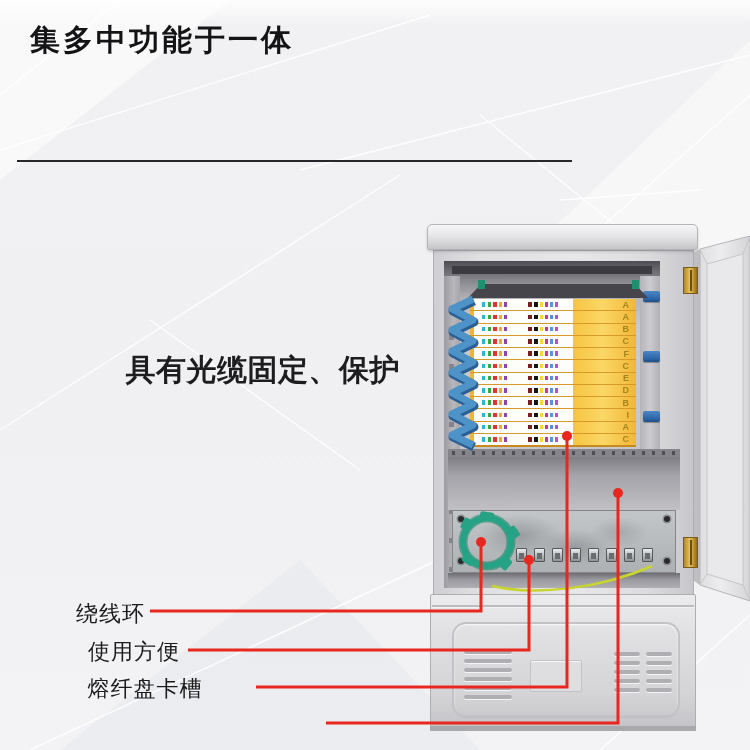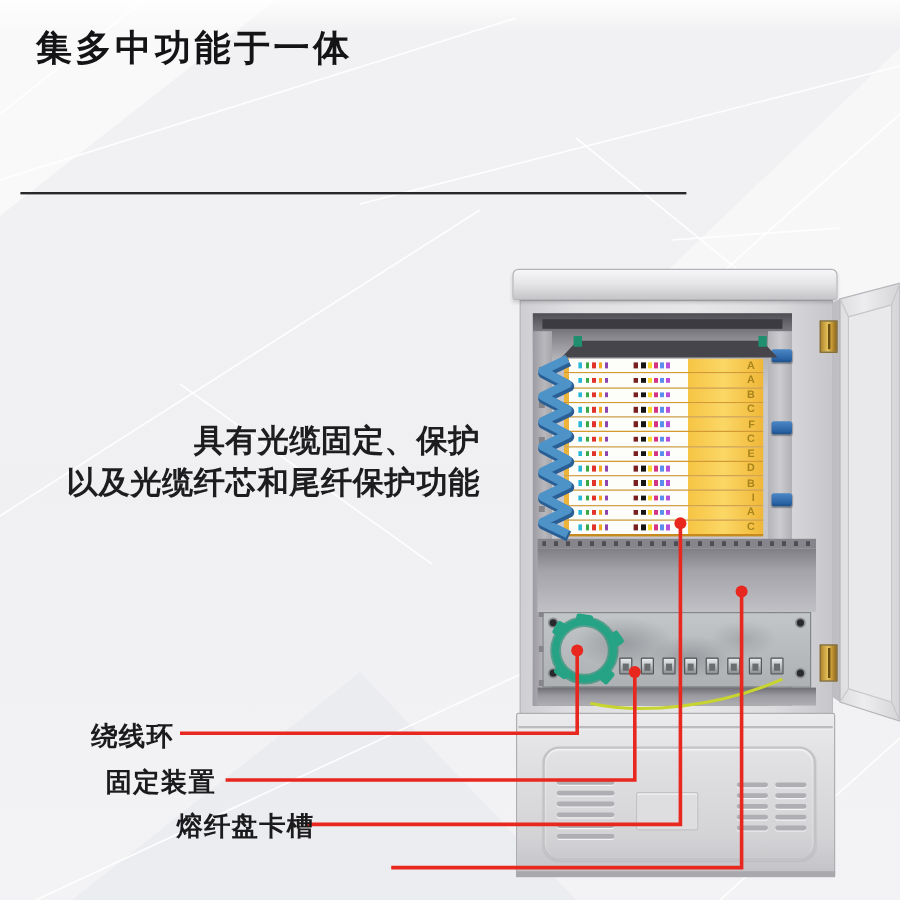--- a/index.html
+++ b/index.html
@@ -19,21 +19,21 @@
   .tagline{position:absolute;left:30px;top:20px;font-size:30px;font-weight:800;
     color:#141416;letter-spacing:3px;white-space:nowrap;}
   .main-title{position:absolute;left:27px;top:54px;font-size:58px;font-weight:900;
     color:#121214;letter-spacing:2px;white-space:nowrap;margin:0;}
   .divider{position:absolute;left:17px;top:160px;width:555px;height:2px;background:#28282c;}
   .subtitle-en{position:absolute;left:30px;top:174px;font-size:15px;font-weight:700;
     color:#87878b;letter-spacing:1.5px;white-space:nowrap;}
 
   
   .features{position:absolute;left:52px;top:352px;width:348px;text-align:right;
-    font-size:26px;line-height:35px;font-weight:700;color:#1d1d1f;letter-spacing:.5px;}
+    font-size:30px;line-height:35px;font-weight:700;color:#1d1d1f;letter-spacing:.5px;}
 
   
   .cab-cap{position:absolute;left:427px;top:224px;width:271px;height:26px;
     border:1px solid #b4b4b8;border-radius:5px 5px 2px 2px;
     background:linear-gradient(180deg,#f6f6f8 0%,#e6e6e8 45%,#d2d2d5 80%,#c5c5c9 100%);
     box-shadow:0 2px 3px rgba(0,0,0,.14);}
   .cab-body{position:absolute;left:433px;top:250px;width:261px;height:352px;
     border:1px solid #b0b0b4;
     background:linear-gradient(90deg,#cfcfd3 0%,#e0e0e3 18%,#e7e7e9 55%,#dcdcdf 82%,#c7c7cb 100%);}
   .cab-interior{position:absolute;left:444px;top:261px;width:216px;height:327px;
@@ -92,31 +92,31 @@
     background:linear-gradient(90deg,#29b6d8 0 3px,transparent 3px 6px,#3aa845 6px 9px,transparent 9px 11px,
       #e2332a 11px 15px,transparent 15px 17px,#f5a623 17px 20px,transparent 20px 22px,#8e44ad 22px 25px,transparent 25px 40px);}
   .tray .marks-b{position:absolute;left:58px;top:30%;width:44px;height:40%;
     background:linear-gradient(90deg,#7a1f1f 0 4px,transparent 4px 6px,#141414 6px 10px,transparent 10px 12px,
       #f7d831 12px 15px,transparent 15px 17px,#d63384 17px 20px,transparent 20px 22px,#5b8def 22px 25px,
       transparent 25px 27px,#b84fd8 27px 30px,transparent 30px 44px);}
   .tray .letter{position:absolute;right:7px;top:50%;transform:translateY(-50%);
     font-size:9px;font-weight:700;color:#a8841c;line-height:1;}
 
   
-  .callout-label{position:absolute;text-align:right;font-size:22px;font-weight:700;
+  .callout-label{position:absolute;text-align:right;font-size:22px;font-weight:400;
     color:#1b1b1d;letter-spacing:1px;white-space:nowrap;}
   .cl-1{left:40px;top:599px;width:105px;}
   .cl-2{left:40px;top:637px;width:140px;}
-  .cl-3{left:52px;top:674px;width:210px;}
+  .cl-3{left:40px;top:674px;width:210px;text-align:center;}
   .cl-4{left:40px;top:710px;width:280px;}
   .callout-svg{position:absolute;left:0;top:0;z-index:6;pointer-events:none;}
   .red-line{stroke:#e8271e;stroke-width:3;fill:none;}
   .red-dot{fill:#e8271e;}
 
-  .z1{z-index:1;} .z2{z-index:2;font-family:Liberation Mono, monospace;} .z3{z-index:3;} .z4{z-index:4;} .z5{z-index:5;} .z7{z-index:7;}
+  .z1{z-index:1;} .z2{z-index:2;} .z3{z-index:3;} .z4{z-index:4;} .z5{z-index:5;} .z7{z-index:7;}
 </style>
 </head>
 <body>
 
 <div class="stage">
 
   <svg class="bg-pattern" width="750" height="750" viewBox="0 0 750 750">
     <polygon points="0,0 230,0 0,180" fill="rgba(255,255,255,0.55)"></polygon>
     <polygon points="750,40 520,260 750,330" fill="rgba(255,255,255,0.45)"></polygon>
     <polygon points="60,750 300,560 480,750" fill="rgba(224,226,231,0.35)"></polygon>
@@ -132,21 +132,20 @@
       <line x1="600" y1="750" x2="750" y2="615"></line>
       <line x1="150" y1="320" x2="360" y2="470"></line>
     </g>
   </svg>
 
   <div class="tagline z2">集多中功能于一体</div>
   <div class="divider z2"></div>
 
   <div class="features z2">
     <div>具有光缆固定、保护</div>
-    <div>以及光缆纤芯和尾纤保护功能</div>
   </div>
 
   <div>
 
     <div class="cab-body z1"></div>
     <div class="cab-interior z2"></div>
     <div class="int-topbar z3"></div>
     <div class="int-left-channel z3"></div>
     <div class="int-right-rail z3"></div>
     <div class="latch z4" style="left:643px;top:291px;"></div>
@@ -307,16 +306,16 @@
     <circle class="red-dot" cx="481" cy="542" r="5"></circle>
     <polyline class="red-line" points="188,650 529,650 529,564"></polyline>
     <circle class="red-dot" cx="529" cy="560" r="5"></circle>
     <polyline class="red-line" points="256,687 567,687 567,440"></polyline>
     <circle class="red-dot" cx="567" cy="436" r="5"></circle>
     <polyline class="red-line" points="326,723 618,723 618,497"></polyline>
     <circle class="red-dot" cx="618" cy="493" r="5"></circle>
   </svg>
 
   <div class="callout-label cl-1 z7">绕线环</div>
-  <div class="callout-label cl-2 z7">固定装置</div>
+  <div class="callout-label cl-2 z7">使用方便</div>
   <div class="callout-label cl-3 z7">熔纤盘卡槽</div>
 
 </div>
 
 </body></html>

